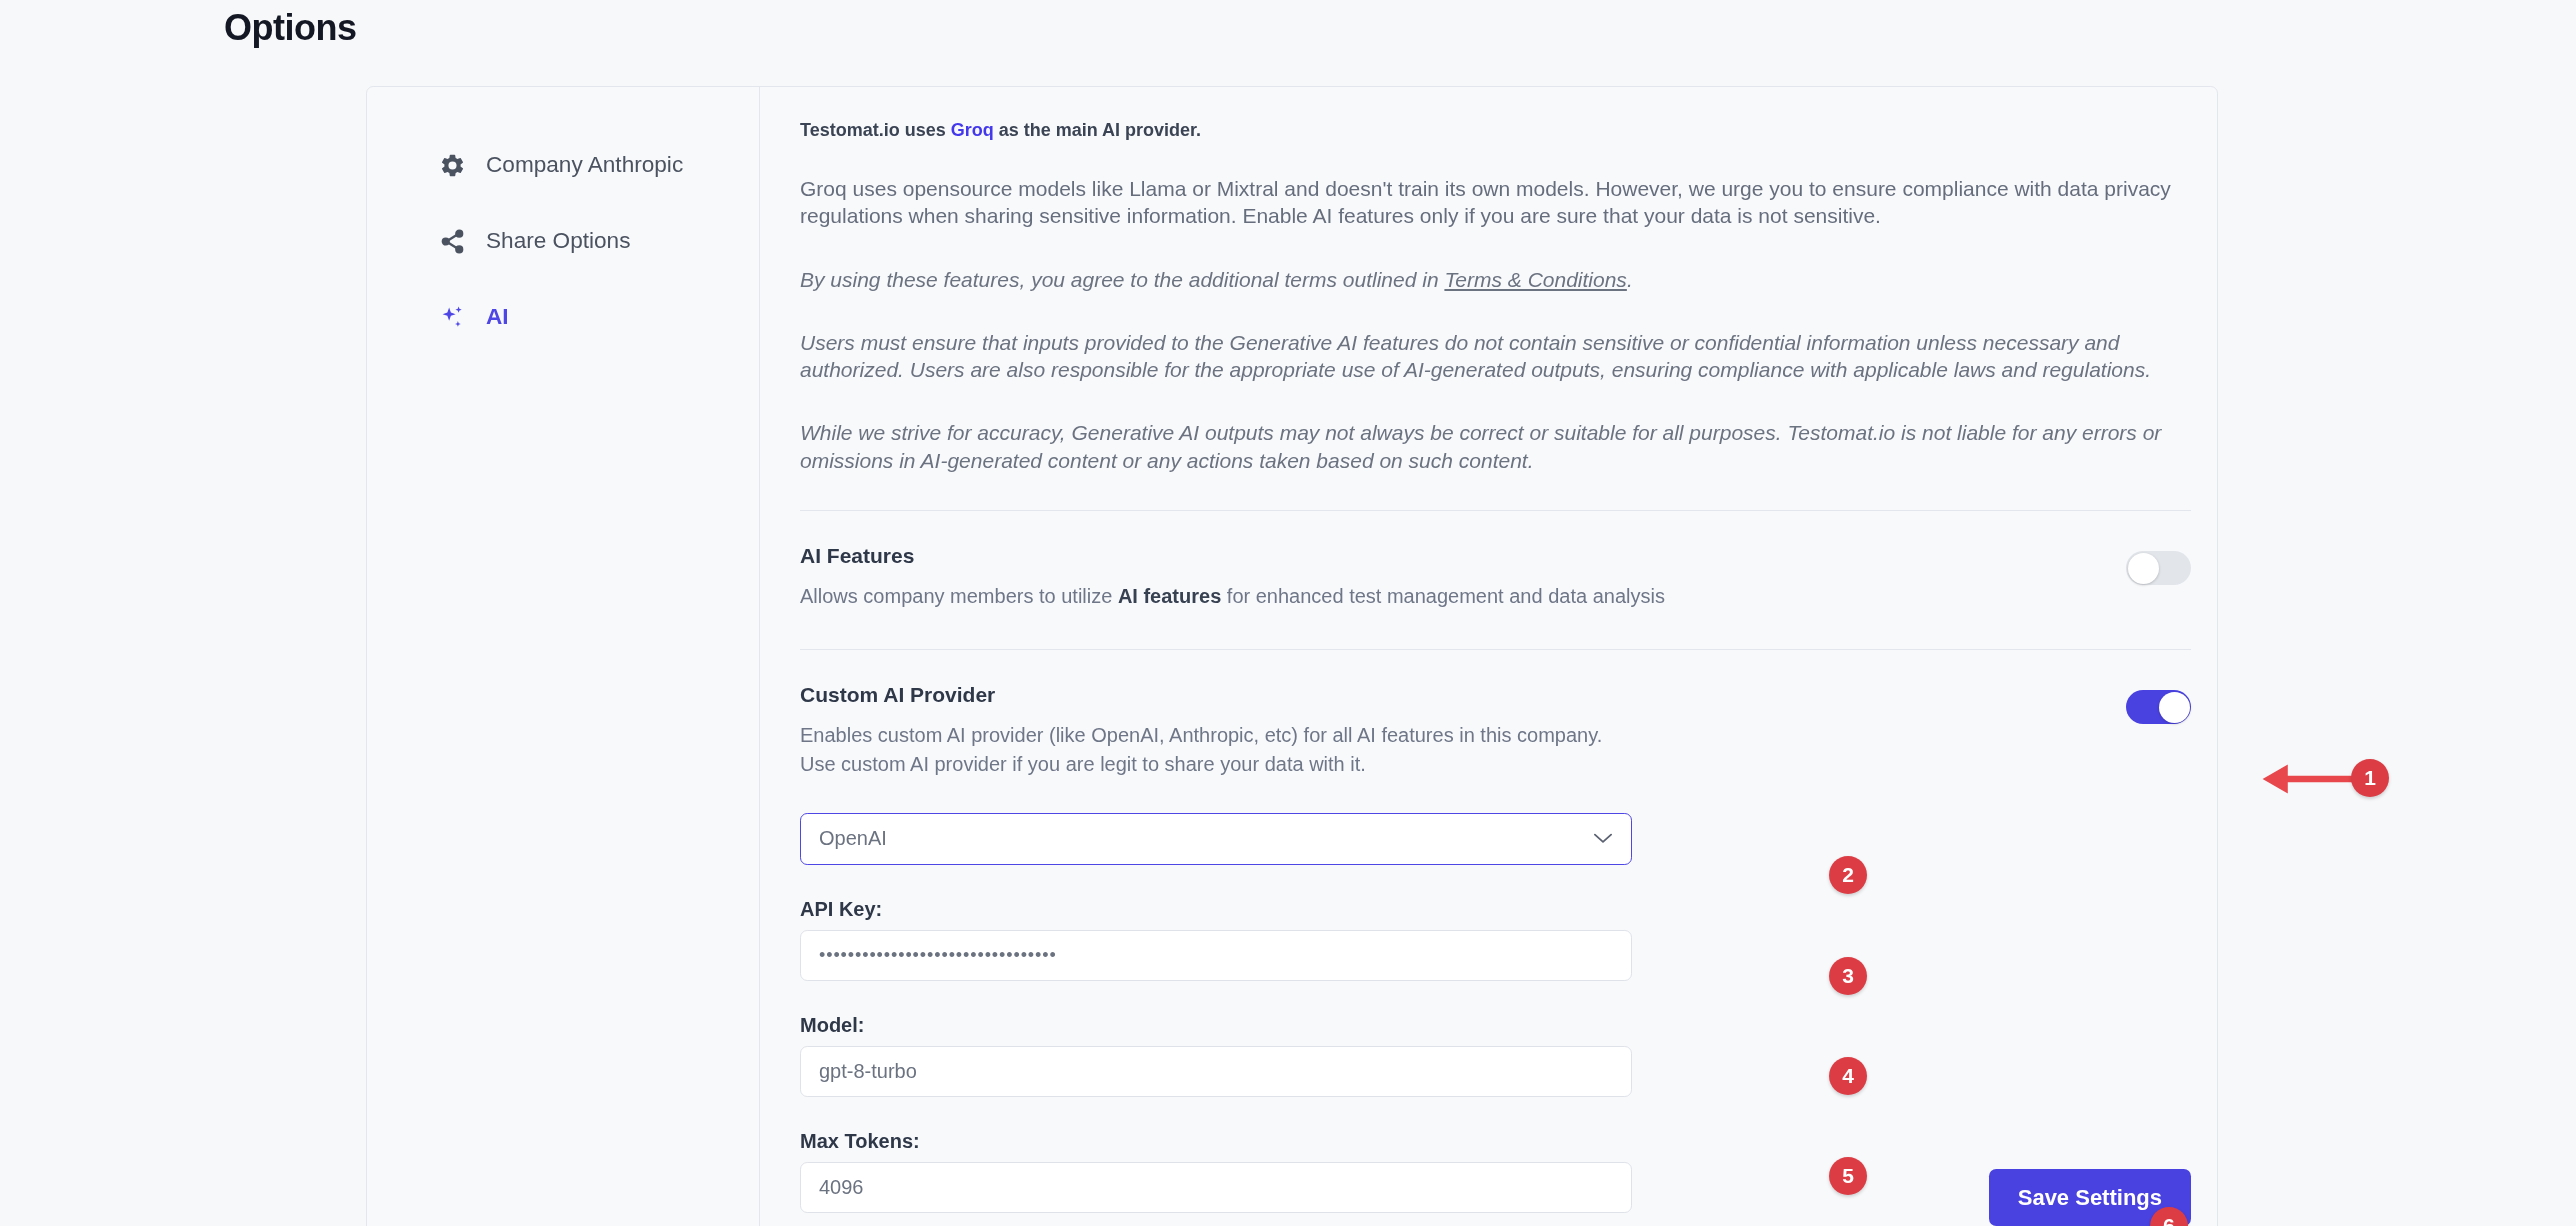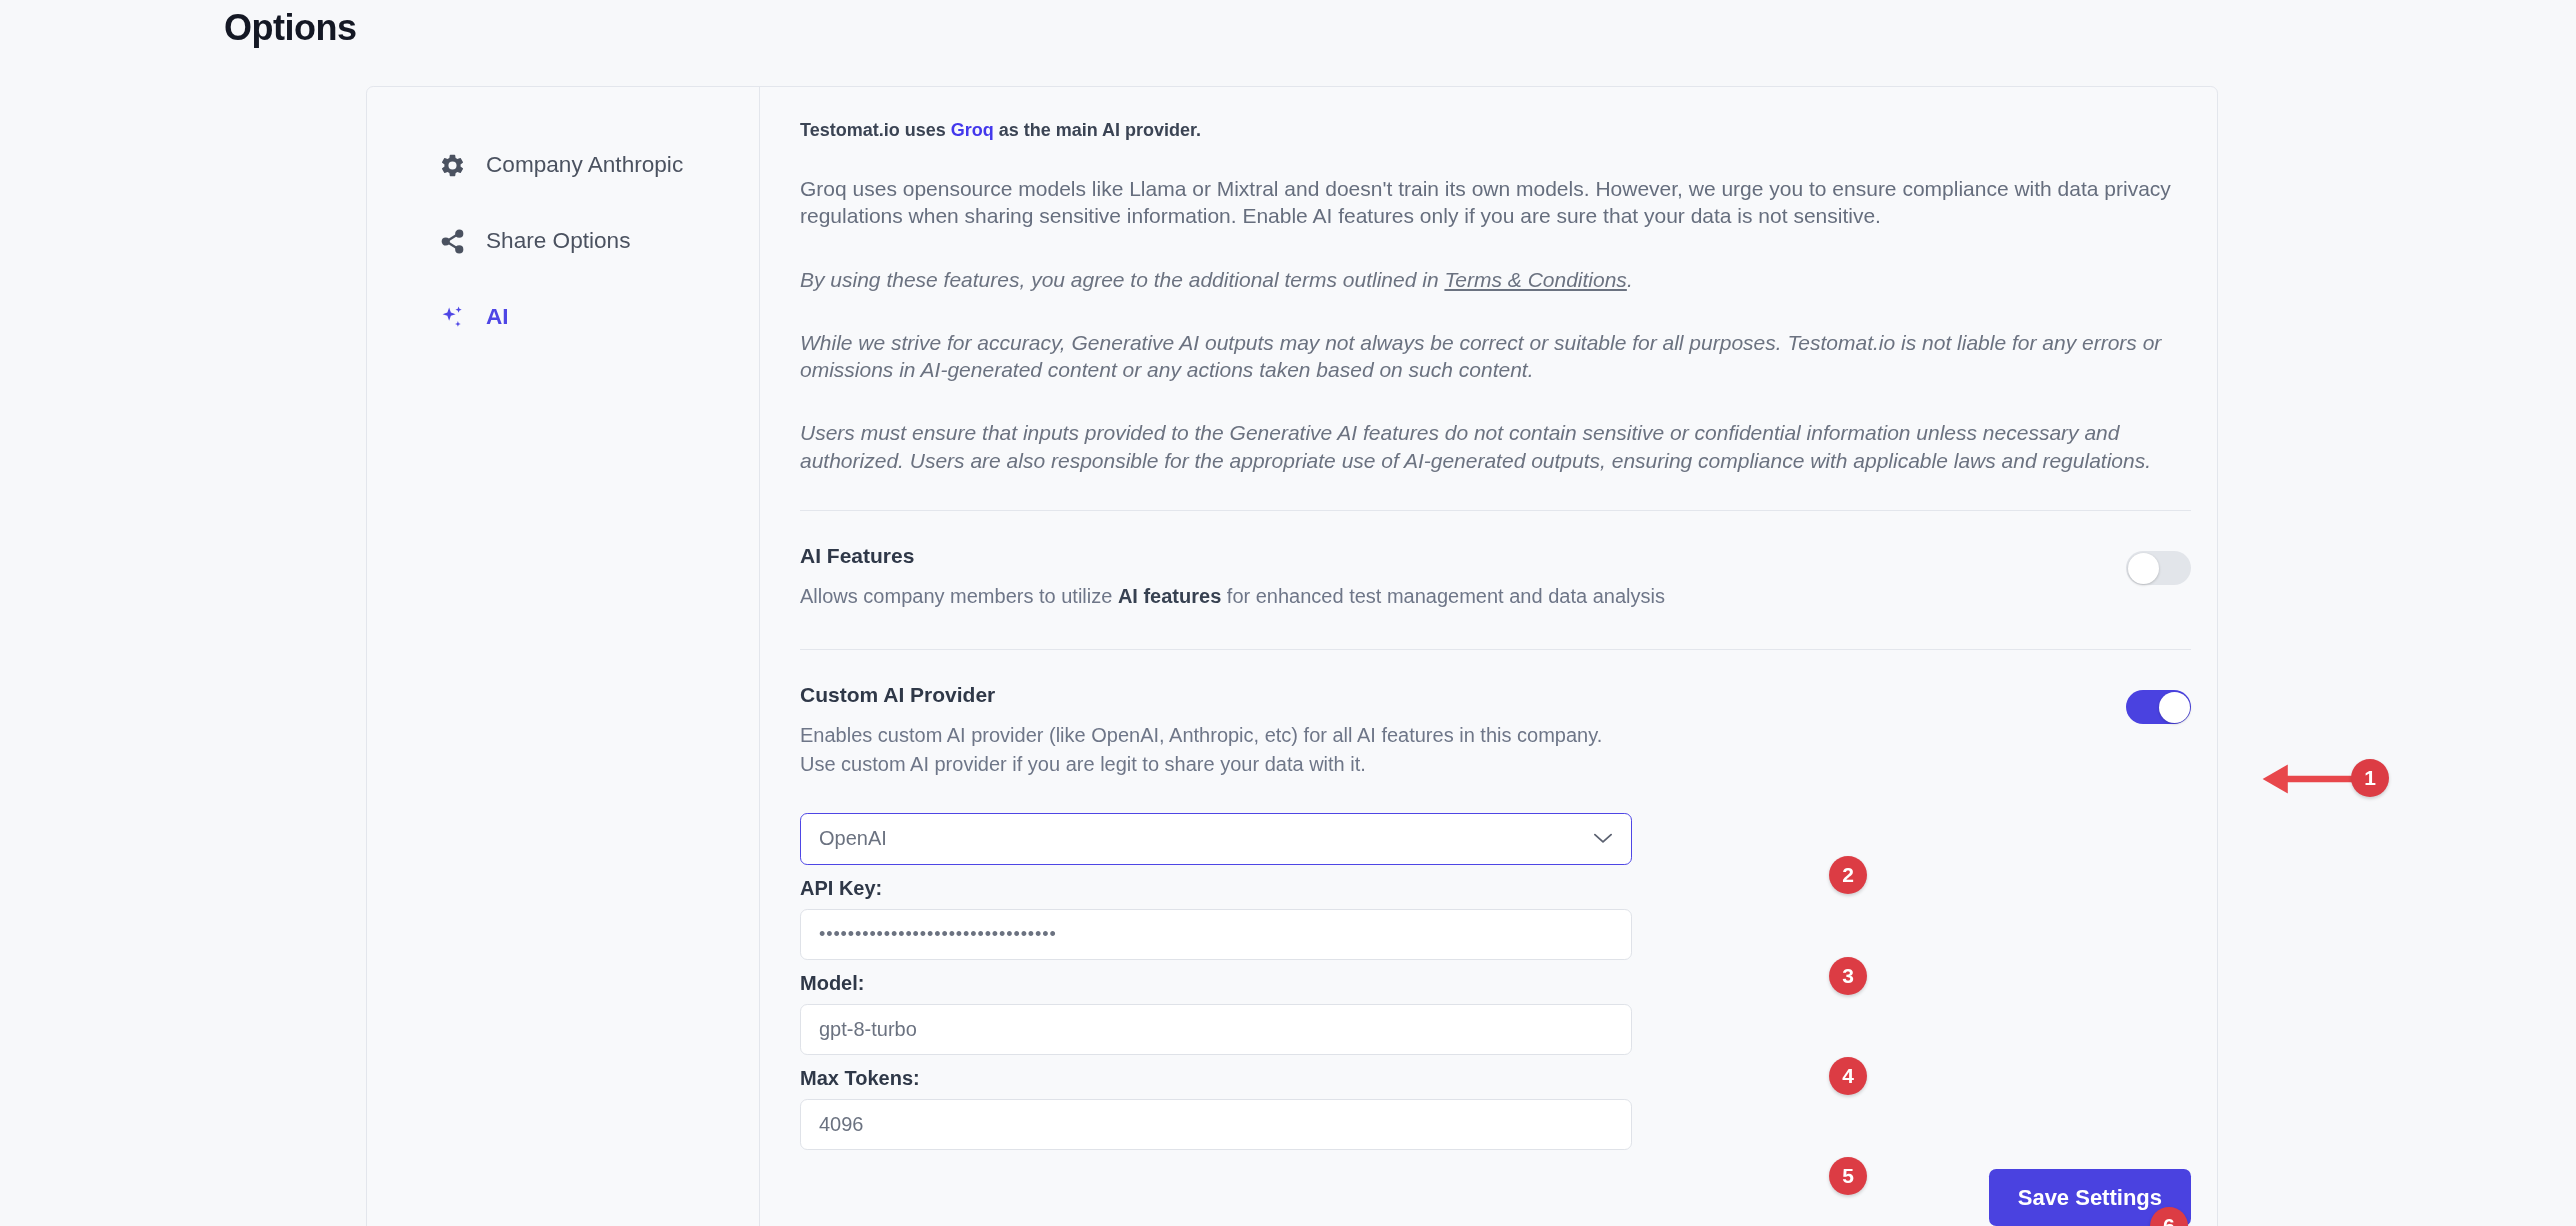--- a/index.html
+++ b/index.html
@@ -141,21 +141,21 @@
   }
   .toggle.on { background: #4a42e0; }
   .toggle.on .knob { left: 33px; }
 
   
   .form-block { width: 1048px; position: relative; padding-bottom: 27px; }
   .field-label {
     font-size: 20px;
     font-weight: bold;
     color: #2f3848;
-    margin: 12px 0 9px 0;
+    margin: 33px 0 9px 0;
   }
   .input-box {
     width: 832px;
     height: 51px;
     border: 0.9px solid #dfe2e8;
     border-radius: 7.2px;
     background: #ffffff;
     display: flex;
     align-items: center;
     padding: 0 18px;
@@ -265,23 +265,23 @@
     <div class="intro-strong">
       <span>Testomat.io uses </span><span class="link">Groq</span><span> as the main AI provider.</span>
     </div>
 
     <div class="para">Groq uses opensource models like Llama or Mixtral and doesn't train its own models. However, we urge you to ensure compliance with data privacy regulations when sharing sensitive information. Enable AI features only if you are sure that your data is not sensitive.</div>
 
     <div class="para italic">
       <span>By using these features, you agree to the additional terms outlined in </span><span class="tlink">Terms &amp; Conditions</span><span>.</span>
     </div>
 
+    <div class="para italic">Users must ensure that inputs provided to the Generative AI features do not contain sensitive or confidential information unless necessary and authorized. Users are also responsible for the appropriate use of AI-generated outputs, ensuring compliance with applicable laws and regulations.</div>
+
     <div class="para italic">While we strive for accuracy, Generative AI outputs may not always be correct or suitable for all purposes. Testomat.io is not liable for any errors or omissions in AI-generated content or any actions taken based on such content.</div>
-
-    <div class="para italic">Users must ensure that inputs provided to the Generative AI features do not contain sensitive or confidential information unless necessary and authorized. Users are also responsible for the appropriate use of AI-generated outputs, ensuring compliance with applicable laws and regulations.</div>
 
     <div class="divider"></div>
 
     <div class="setting-row">
       <div class="setting-text">
         <div class="s-title">AI Features</div>
         <div class="s-desc">
           <span>Allows company members to utilize </span><b>AI features</b><span> for enhanced test management and data analysis</span>
         </div>
       </div>

